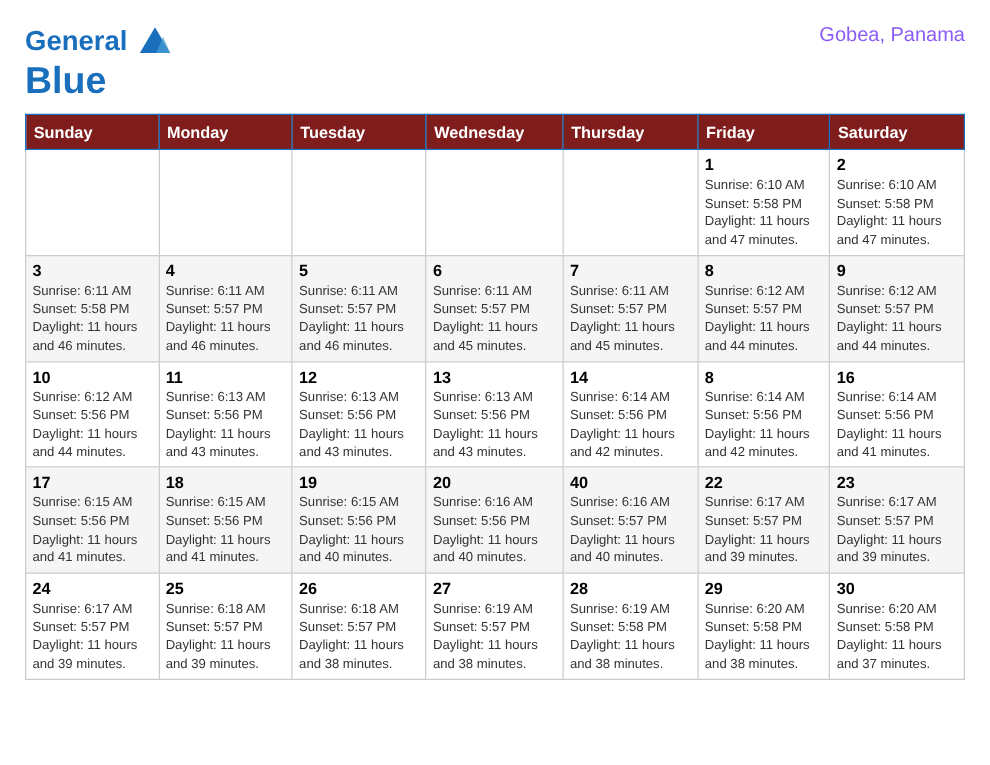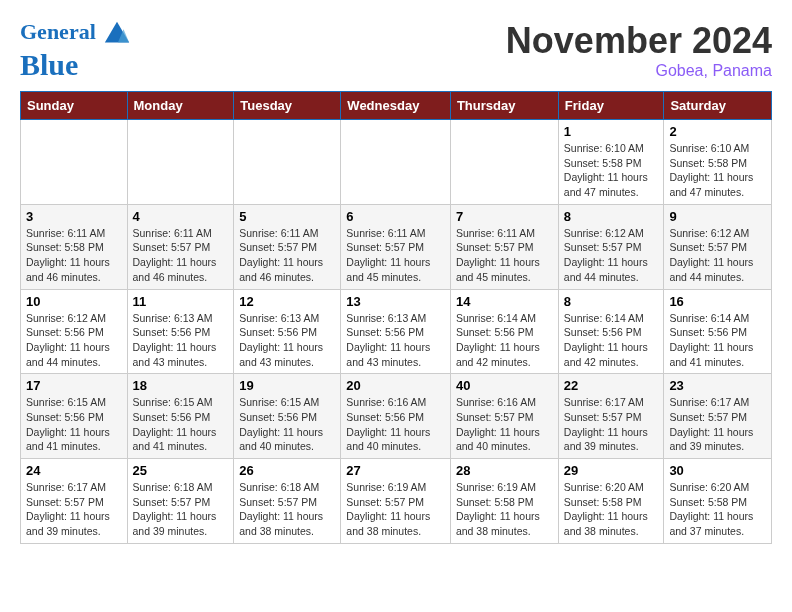--- a/index.html
+++ b/index.html
@@ -12,21 +12,20 @@
     }
     .header {
       display: flex;
       justify-content: space-between;
       align-items: flex-start;
       margin-bottom: 10px;
     }
     .logo {
       display: flex;
       align-items: flex-end;
-      font-family: Liberation Serif, serif;
     }
     .logo-text {
       font-size: 22px;
       font-weight: bold;
       color: #333;
       line-height: 1.1;
     }
     .logo-text span {
       color: #1a6fbd;
     }
@@ -99,21 +98,20 @@
             <polygon points="15,2 28,24 2,24" fill="#1a6fbd"></polygon>
             <polygon points="22,10 28,24 16,24" fill="#4a9fd4" opacity="0.7"></polygon>
           </svg>
         </div>
         <div></div>
       </div>
       <div class="logo-text" style="color:#1a6fbd;font-size:30px;font-weight:bold;">Blue</div>
     </div>
   </div>
   <div class="title-block">
-    <div class="month-title">November 2024</div>
     <div class="subtitle">Gobea, Panama</div>
   </div>
 </div>
 
 <table>
   <thead>
     <tr>
     <th>Sunday</th>
         <th>Monday</th>
         <th>Tuesday</th>

